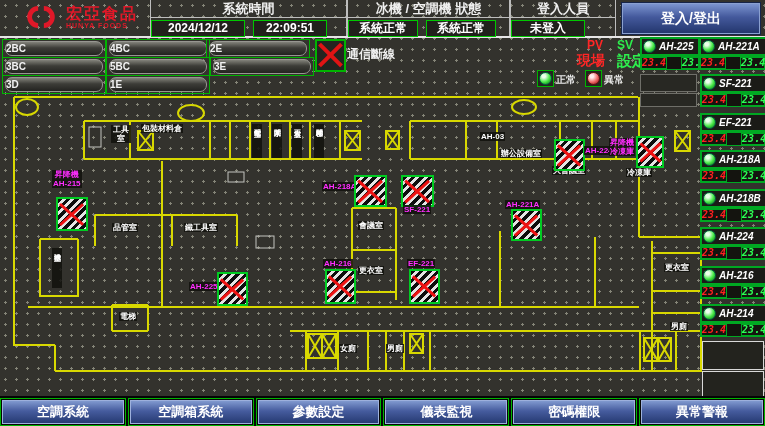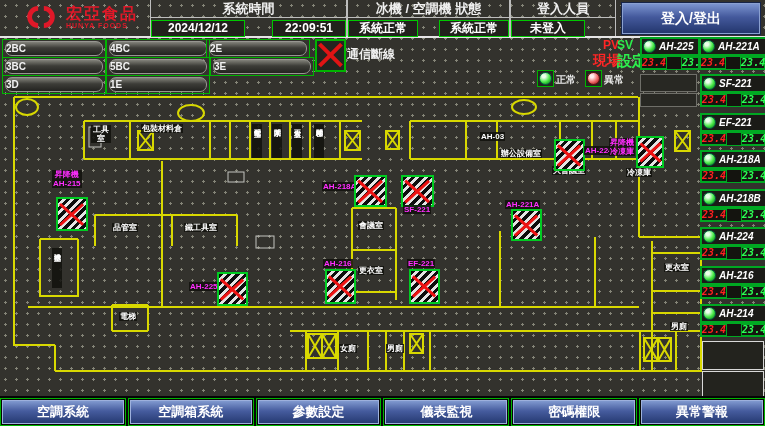--- a/index.html
+++ b/index.html
@@ -10,53 +10,53 @@
     background-size:11px 11px;
     font-family:"Liberation Sans",sans-serif;
   }
   
   .topbar{position:absolute;left:0;top:0;width:765px;height:36px;border-bottom:2px solid #e6e6e6;}
   .logo{position:absolute;left:22px;top:2px;display:flex;gap:6px;align-items:center;}
   .logo-t{color:#e01828;font-weight:bold;font-size:16px;line-height:17px;letter-spacing:2px;}
   .logo-s{color:#e01828;font-weight:bold;font-size:7px;letter-spacing:1px;}
   .sec{position:absolute;top:0;height:36px;border-left:1px solid #bdbdbd;border-right:1px solid #bdbdbd;}
   .sec-h{color:#f0f0f0;font-weight:bold;font-size:13px;text-align:center;height:17px;line-height:17px;border-bottom:1px solid #bdbdbd;}
-  .sec-b{display:flex;justify-content:space-between;gap:8px;margin-top:2px;}
+  .sec-b{display:flex;justify-content:flex-start;gap:8px;margin-top:2px;}
   .gbox{border:1px solid #00c800;background:#21211c;color:#fff;font-weight:bold;font-size:12px;height:15px;line-height:15px;text-align:center;}
   .login-btn{position:absolute;left:622px;top:3px;width:136px;height:29px;
     background:linear-gradient(#7b94cf,#44599c 45%,#24376e);border:1px solid #8aa0d0;outline:1px solid #16244a;
     color:#fff;font-weight:bold;font-size:14px;text-align:center;line-height:29px;cursor:pointer;}
   
   .fcell{position:absolute;width:102px;height:17px;border:1px solid #00b400;}
   .fbtn{margin:1px 2px;height:13px;border:1px solid #979791;border-radius:7px;
     background:linear-gradient(#82827a,#3d3d38 45%,#232320);
     color:#f2f2f2;font-weight:bold;font-size:10px;text-align:left;line-height:13px;cursor:pointer;}
   
   .bigx{position:absolute;left:315px;top:39px;width:27px;height:29px;border:2px solid #00b400;background:#232420;}
   .bigx::before,.bigx::after{content:"";position:absolute;left:-2px;top:12px;width:31px;height:4px;background:#e01414;}
   .bigx::before{transform:rotate(45deg);} .bigx::after{transform:rotate(-45deg);}
   .commtxt{position:absolute;left:347px;top:46px;color:#f0f0f0;font-weight:bold;font-size:12px;}
-  .pv{position:absolute;color:#ff2626;font-weight:bold;margin-left:16px;}
+  .pv{position:absolute;color:#ff2626;font-weight:bold;}
   .sv{position:absolute;color:#2dee4d;font-weight:bold;}
   .lampbox{position:absolute;width:15px;height:15px;border:1px solid #00b400;background:#24241f;display:flex;align-items:center;justify-content:center;}
   .lamp{width:11px;height:11px;border-radius:50%;background:radial-gradient(circle at 35% 30%,#ecffec 0 15%,#46e846 55%,#0c6e18 95%);border:1px solid #064;}
   .lamp.red{background:radial-gradient(circle at 35% 30%,#ffecec 0 15%,#ef6a6a 55%,#8e1010 95%);border:1px solid #611;}
   .leglab{position:absolute;color:#e8e8e8;font-weight:bold;font-size:10px;}
   
   .uname{position:absolute;height:15px;border:2px solid #00a822;background:#1b1b17;color:#fff;
     font-style:italic;font-weight:bold;font-size:10px;display:flex;align-items:center;gap:3px;padding:0 1px;}
   .uvals{position:absolute;height:12px;border:1px solid #00a822;background:#14140f;display:flex;gap:14px;padding:0;}
   .uvals span{flex:1;border:1px solid #00a822;font-family:"DejaVu Sans Mono",monospace;font-style:italic;font-weight:bold;
     font-size:10px;line-height:10px;text-align:center;}
   .pvv{color:#ff2020;} .svv{color:#2dff55;}
   .ebox{position:absolute;border:1px solid #d9d9d9;background:#23231e;}
   .dbox{position:absolute;border:1px solid #6f6f69;background:#282823;}
   
   .wlab{position:absolute;color:#fff;font-weight:bold;font-size:8px;line-height:9px;background:rgba(18,18,14,.88);padding:0 1px;white-space:nowrap;}
-  .wlab.wrap{white-space:normal;width:18px;word-break:break-all;text-align:center;}
+  .wlab.wrap{white-space:normal;width:18px;word-break:break-all;text-align:center;margin-left:20px;}
   .wlab.v{writing-mode:vertical-rl;white-space:normal;font-size:7px;line-height:8px;}
   .mlab{position:absolute;color:#ff2dff;font-weight:bold;font-size:8px;line-height:9px;background:rgba(18,18,14,.88);padding:0 1px;white-space:nowrap;}
   .eq{position:absolute;border:2px solid #00cc22;background:repeating-linear-gradient(135deg,#0d0d0d 0 3px,#e4e4e4 3px 6px);}
   .eq::before,.eq::after{content:"";position:absolute;left:-6%;top:45%;width:112%;height:3px;background:#ee1212;}
   .eq::before{transform:rotate(42deg);} .eq::after{transform:rotate(-42deg);}
   
   .navbar{position:absolute;left:0;top:396px;width:765px;height:30px;background:#060606;display:flex;align-items:flex-end;gap:2px;padding:0;}
   .ncell{border:1px solid #00b400;flex:1;height:26px;}
   .nbtn{height:22px;margin:1px;background:linear-gradient(#8099cf,#465c9e 45%,#263a72);border:1px solid #9db0dc;
     color:#fff;font-weight:bold;font-size:13px;text-align:center;line-height:22px;cursor:pointer;}

